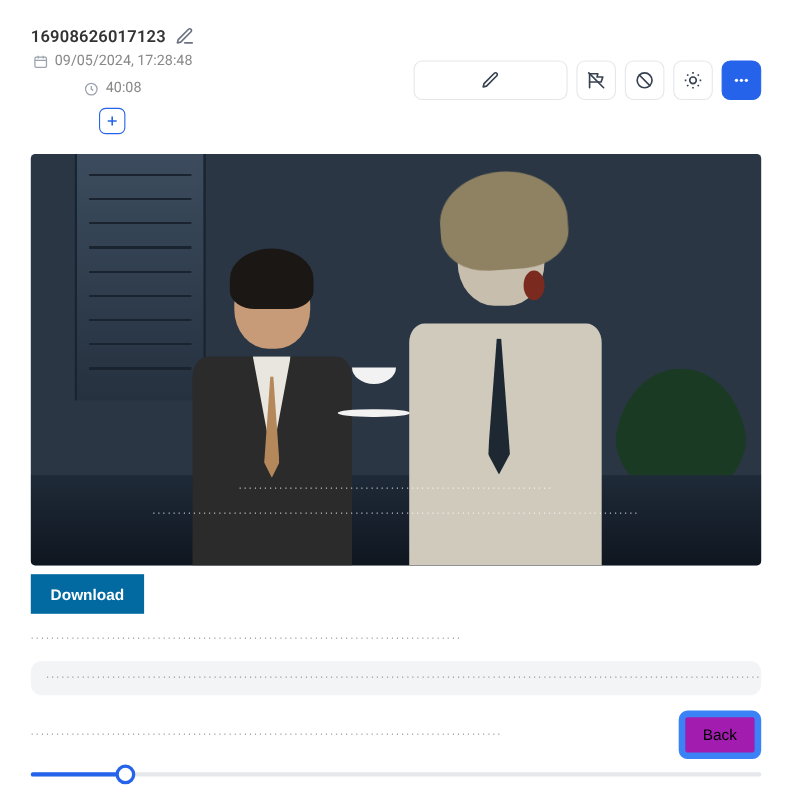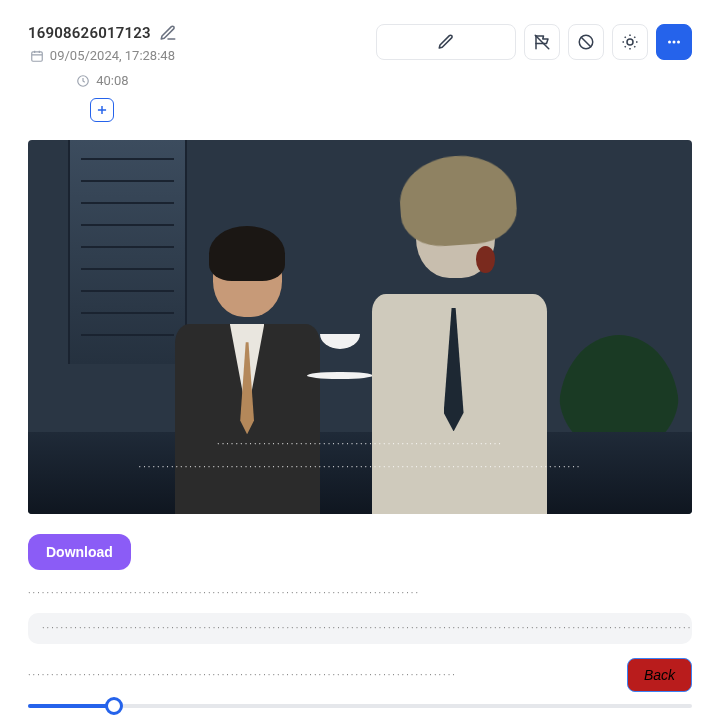--- a/index.html
+++ b/index.html
@@ -1,17 +1,17 @@
 <!DOCTYPE html>
 <html><head>
 <meta charset="utf-8">
 <style>
   * { box-sizing: border-box; margin: 0; padding: 0; }
   body { font-family: -apple-system, BlinkMacSystemFont, "Segoe UI", Roboto, sans-serif; background: #fff; width: 720px; height: 720px; overflow: hidden; padding: 24px 28px; color: #111; }
-  .header { display: flex; justify-content: space-between; align-items: flex-start; gap: 10px; }
+  .header { display: flex; justify-content: space-between; align-items: center; gap: 10px; }
   .header-left { display: flex; flex-direction: column; gap: 6px; }
   .title-row { display: flex; align-items: center; gap: 8px; }
   .title { font-size: 15px; font-weight: 600; color: #333; letter-spacing: 0.2px; }
   .meta-row { display: flex; align-items: center; gap: 10px; color: #888; font-size: 13px; flex-direction: column; }
   .meta-item { display: flex; align-items: center; gap: 6px; }
   .add-btn { width: 24px; height: 24px; border: 1px solid #2563eb; border-radius: 6px; display: flex; align-items: center; justify-content: center; color: #2563eb; cursor: pointer; }
   .header-right { display: flex; gap: 8px; align-items: center; }
   .text-input { width: 140px; height: 36px; border: 1px solid #e5e7eb; border-radius: 8px; padding: 0 10px; display: flex; align-items: center; justify-content: center; }
   .icon-btn { width: 36px; height: 36px; border: 1px solid #e5e7eb; border-radius: 8px; display: flex; align-items: center; justify-content: center; cursor: pointer; color: #444; background: #fff; }
   .icon-btn.primary { background: #2563eb; color: #fff; border-color: #2563eb; }
@@ -32,25 +32,25 @@
   .saucer { position:absolute; left:42%; top:62%; width:10%; height:2%; background:#f2f2f2; border-radius:50%; }
   .man2 { position:absolute; left:50%; bottom:0; width:30%; height:92%; }
   .man2 .head { position:absolute; left:28%; top:4%; width:40%; aspect-ratio:1/1.18; background:#c8beae; border-radius:46% 46% 42% 42%; }
   .man2 .hair { position:absolute; left:20%; top:-4%; width:58%; height:26%; background:#8f8262; border-radius:55% 55% 40% 40%; transform:rotate(-4deg); filter:blur(0.3px); }
   .man2 .wound { position:absolute; left:58%; top:22%; width:10%; height:8%; background:#7a2a1e; border-radius:50%; }
   .man2 .shirt { position:absolute; left:6%; top:36%; width:88%; height:64%; background:#cfcabc; border-radius:8% 8% 0 0; }
   .man2 .tie { position:absolute; left:42%; top:40%; width:10%; height:36%; background:#1d2833; clip-path:polygon(40% 0,60% 0,100% 85%,50% 100%,0 85%); }
   .dots-overlay { position:absolute; left:50%; transform:translateX(-50%); color:#fff; font-size:10px; letter-spacing:2px; opacity:.85; white-space:nowrap; pointer-events:none; }
   .dots-a { top:80%; }
   .dots-b { top:86%; }
-  .download-btn { margin-top: 20px; background:#8b5cf6; color:#fff; border:none; border-radius:12px; padding:10px 18px; font-size:14px; font-weight:600; cursor:pointer; }
+  .download-btn { margin-top: 8px; background:#0369a1; color:#fff; border:none; border-radius:0; padding:10px 18px; font-size:14px; font-weight:600; cursor:pointer; }
   .line { margin-top:18px; color:#777; font-size:10px; letter-spacing:2px; white-space:nowrap; overflow:hidden; }
   .pill { margin-top:14px; background:#f3f4f6; border-radius:10px; padding:10px 14px; color:#777; font-size:10px; letter-spacing:2px; white-space:nowrap; overflow:hidden; }
   .row3 { display:flex; align-items:center; justify-content:space-between; margin-top:14px; }
-  .back-btn { border:1px solid #3b82f6; background:#b91c1c; border-radius:8px; padding:8px 16px; font-size:14px; cursor:pointer;font-style:italic; }
+  .back-btn { border:6px solid #3b82f6; background:#a21caf; border-radius:8px; padding:8px 16px; font-size:14px; cursor:pointer; }
   .slider { position:relative; margin-top:6px; height:16px; }
   .track { position:absolute; left:0; right:0; top:50%; height:4px; background:#e5e7eb; border-radius:2px; transform:translateY(-50%); }
   .fill { position:absolute; left:0; top:50%; height:4px; background:#2563eb; border-radius:2px; transform:translateY(-50%); }
   .thumb { position:absolute; top:50%; width:18px; height:18px; background:#fff; border:3px solid #2563eb; border-radius:50%; transform:translate(-50%,-50%); cursor:pointer; }
   .player { display:flex; align-items:center; justify-content:center; gap:18px; margin-top:18px; }
   .time { font-size:14px; font-weight:600; color:#222; min-width:72px; text-align:center; }
   .pbtn { width:32px; height:32px; display:flex; align-items:center; justify-content:center; color:#2563eb; cursor:pointer; }
   .play { width:44px; height:44px; border-radius:50%; background:#2563eb; color:#fff; display:flex; align-items:center; justify-content:center; cursor:pointer; }
   .speed { font-size:11px; font-weight:700; color:#2563eb; min-width:40px; }
   svg { display:block; }

